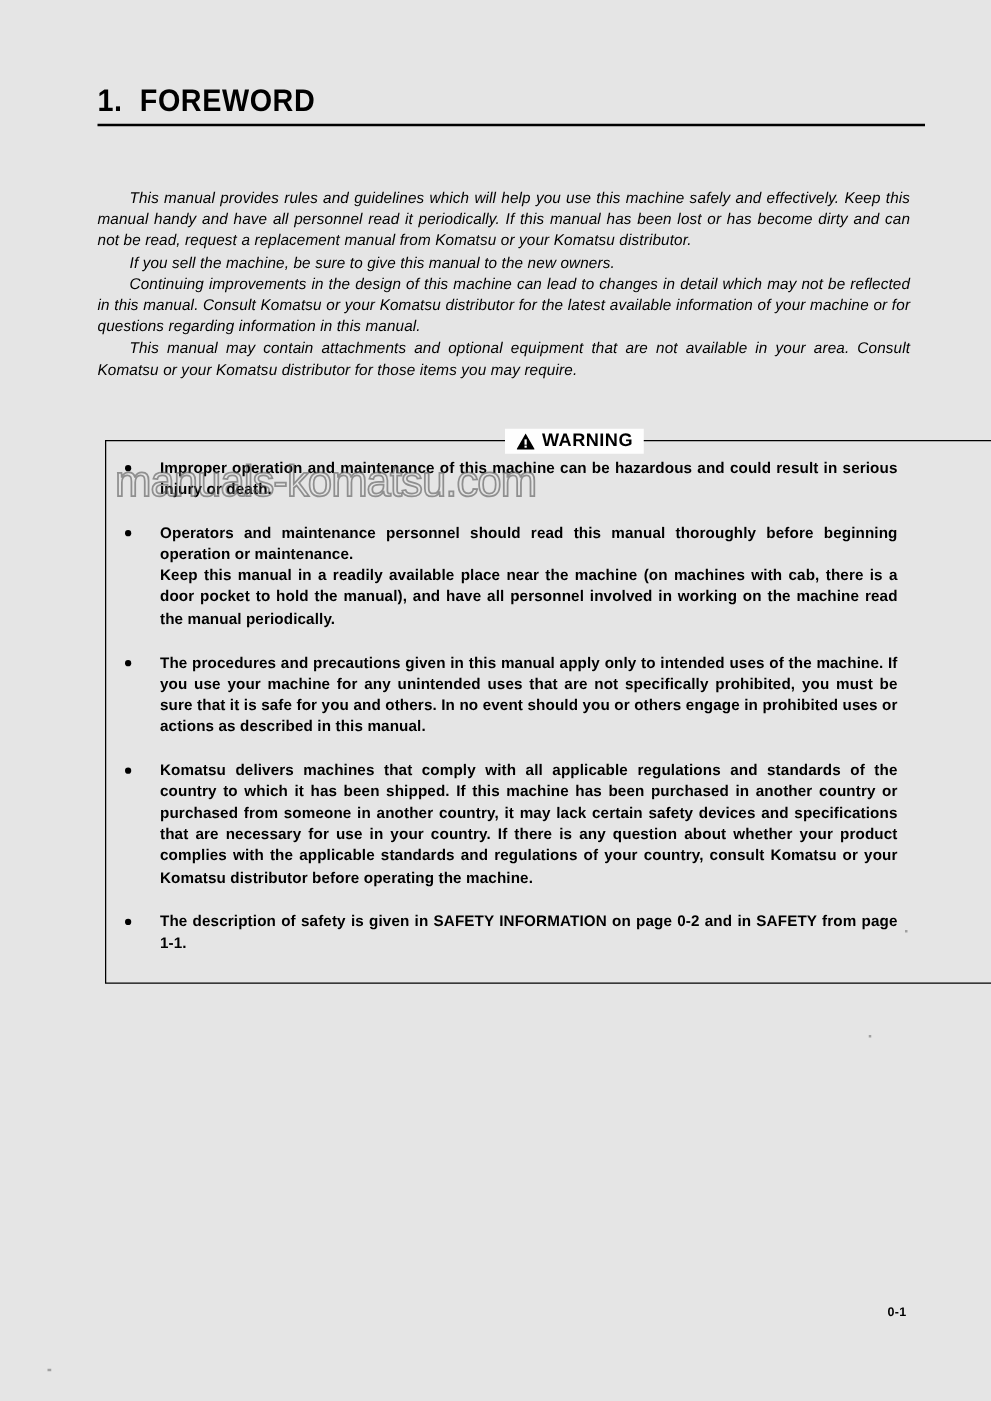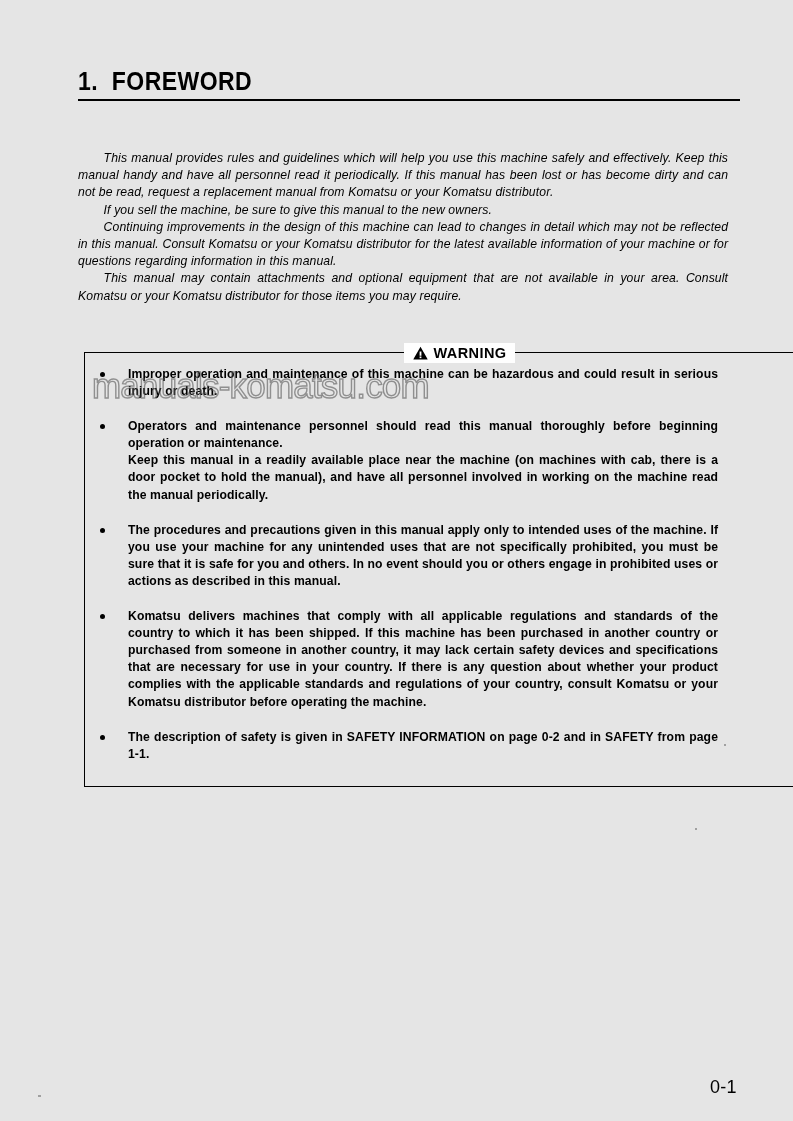--- a/index.html
+++ b/index.html
@@ -157,23 +157,23 @@
     color: rgba(0,0,0,0.0);
     -webkit-text-stroke: 1.4px rgba(90,90,90,0.62);
     white-space: pre;
     pointer-events: none;
   }
 
   
   .page-number {
     position: absolute;
     left: 710px;
-    top: 1077px;
-    font-size: 18px;
-    font-weight: normal;
+    top: 1045px;
+    font-size: 10px;
+    font-weight: bold;
     letter-spacing: 0.3px;
     white-space: pre;
   }
 
   
   .speck {
     position: absolute;
     background: rgba(0,0,0,0.30);
   }
 </style>

